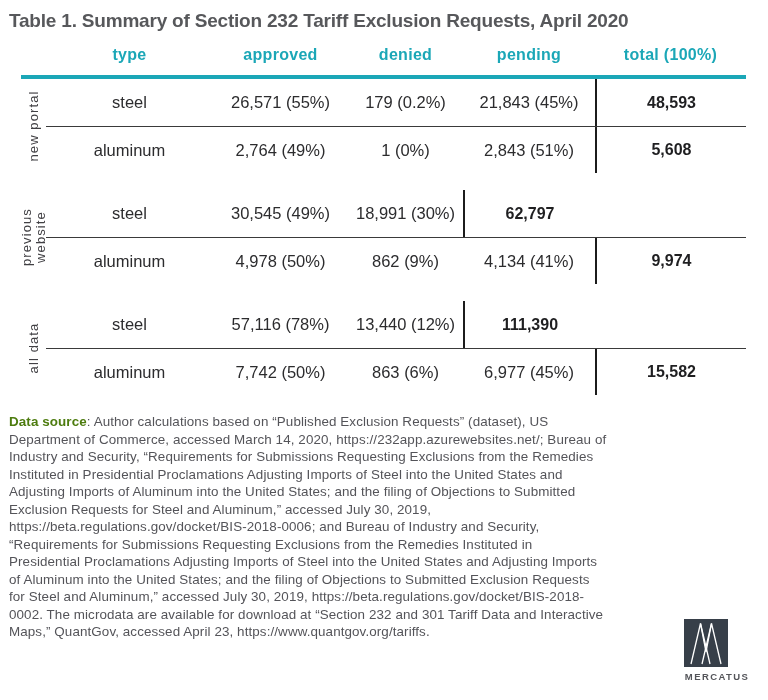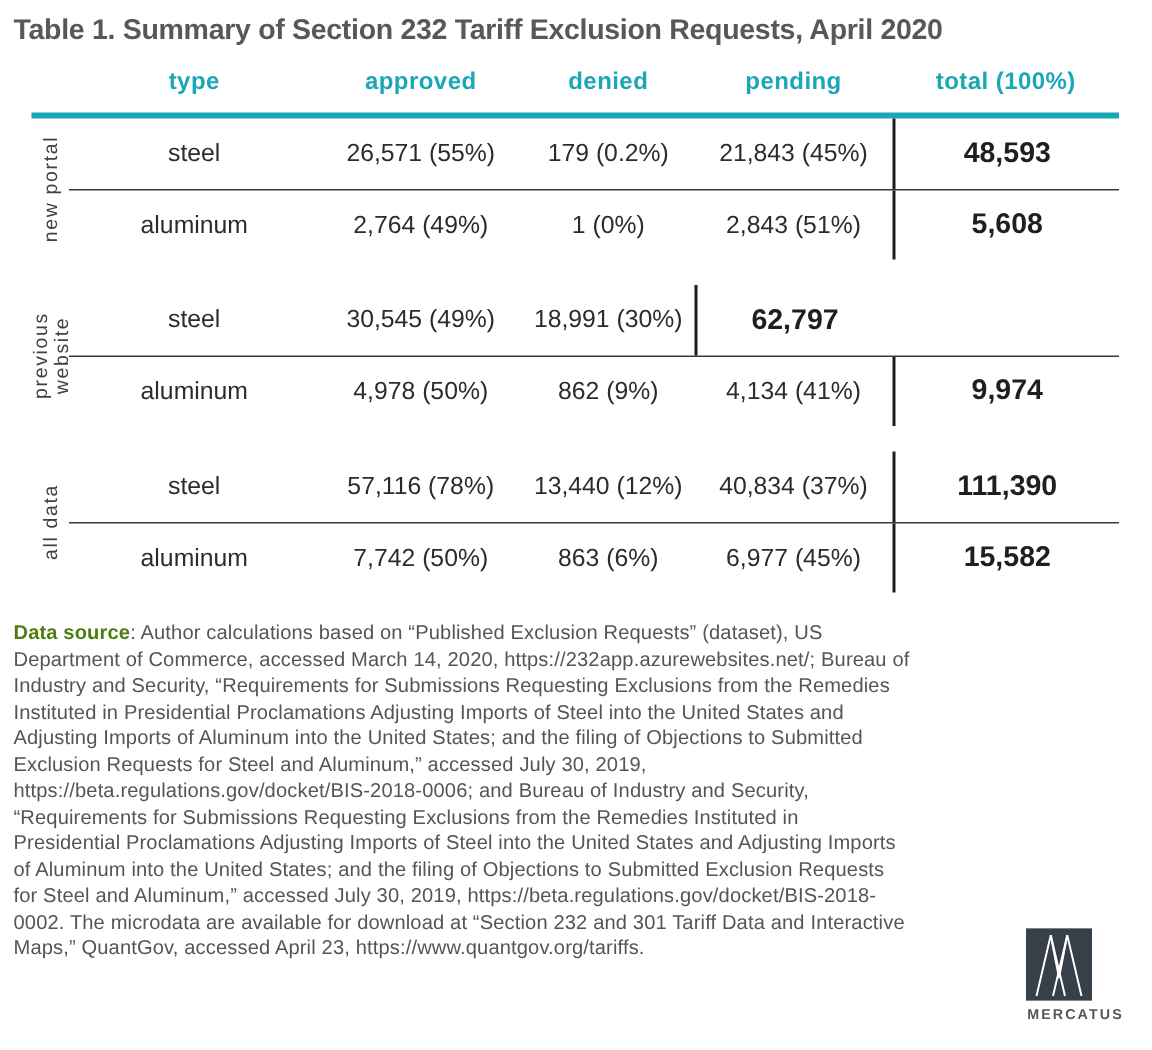--- a/index.html
+++ b/index.html
@@ -15,21 +15,21 @@
 
   .sections { margin-top:0; }
   .section { display:flex; margin-top:0; }
   .section + .section { margin-top:17px; }
   .gutter { position:relative; width:25px; flex:0 0 25px; }
   .vlabel { position:absolute; top:50%; left:50%; transform:translate(-50%,-50%) rotate(-90deg); width:96px; text-align:center; font-size:13px; line-height:14px; letter-spacing:1.1px; color:#414044; }
   .rows { width:700px; }
   .row { display:grid; grid-template-columns:167px 135px 115px 132px 151px; height:47px; align-items:stretch; }
   .row + .row { border-top:1.5px solid #3a3a3a; }
   .cell { display:flex; align-items:center; justify-content:center; font-size:16.5px; color:#2c2c2e; }
-  .cell.total { border-left:2px solid #1c1c1c; font-weight:bold; color:#1f1f21; font-size:19px; }
+  .cell.total { border-left:2px solid #1c1c1c; font-weight:bold; color:#1f1f21; font-size:16px; }
 
   .footnote { margin-top:18px; width:598px; font-size:13.4px; line-height:17.5px; color:#545459; letter-spacing:0.1px; }
   .footnote strong { color:#4d7c0f; }
 
   .logo { position:absolute; left:684px; top:619px; width:66px; }
   .logo-square { width:44px; height:48px; background:#373f49; display:block; }
   .logo-text { position:absolute; left:50%; transform:translateX(-50%); top:52px; white-space:nowrap; font-size:9.5px; font-weight:bold; letter-spacing:1.4px; color:#54555a; }
 </style>
 </head>
 <body>
@@ -97,21 +97,20 @@
 
       <div class="section">
         <div class="gutter">
           <span class="vlabel">all data</span>
         </div>
         <div class="rows">
           <div class="row">
             <div class="cell">steel</div>
             <div class="cell">57,116 (78%)</div>
             <div class="cell">13,440 (12%)</div>
-            <div class="cell">40,834 (37%)</div>
             <div class="cell total">111,390</div>
           </div>
           <div class="row">
             <div class="cell">aluminum</div>
             <div class="cell">7,742 (50%)</div>
             <div class="cell">863 (6%)</div>
             <div class="cell">6,977 (45%)</div>
             <div class="cell total">15,582</div>
           </div>
         </div>

